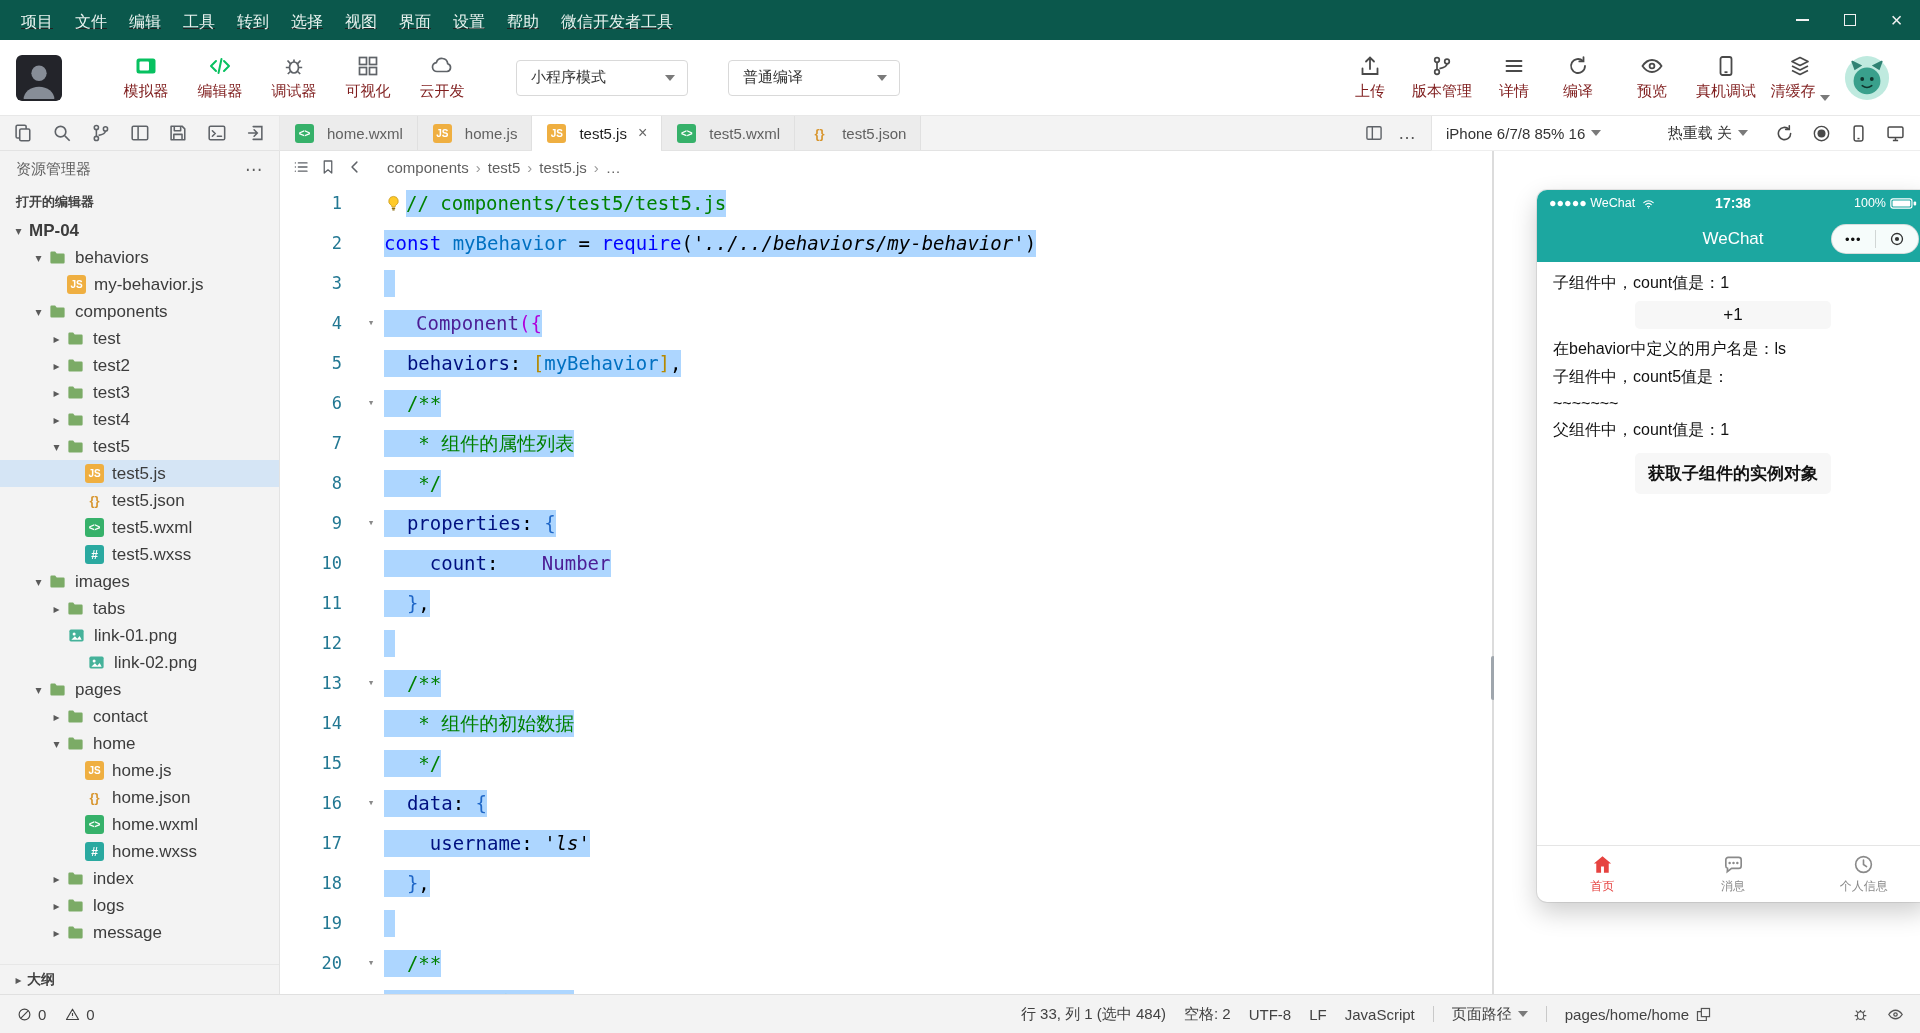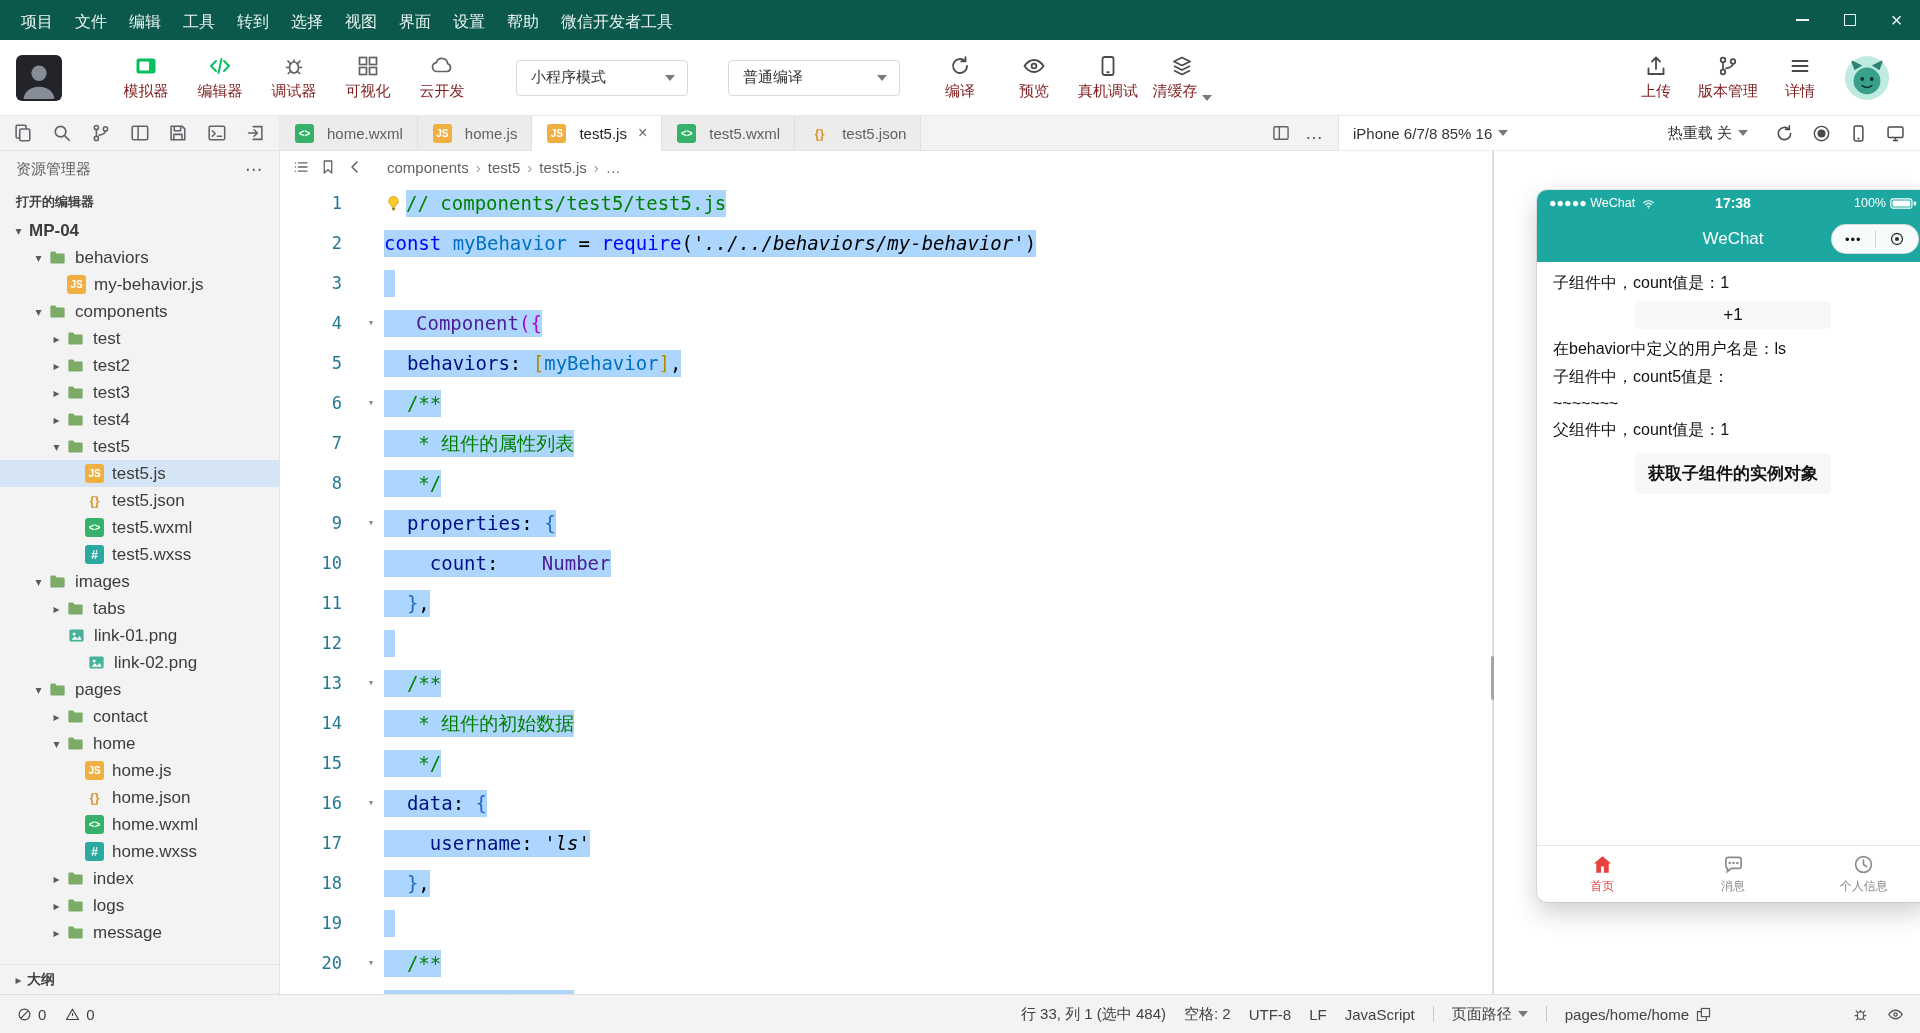--- a/index.html
+++ b/index.html
@@ -2,21 +2,21 @@
 <html><head>
 <meta charset="utf-8">
 <style>
   * { margin:0; padding:0; box-sizing:border-box; }
   html,body { width:1920px; height:1033px; overflow:hidden; }
   body { font-family:"Liberation Sans","DejaVu Sans",sans-serif; background:#fff; color:#222; }
   #app { position:relative; width:1920px; height:1033px; background:#fff; }
   svg { display:block; width:100%; height:100%; }
 
   
-  .menubar { position:absolute; top:0; left:0; right:0; height:44px; background:#0b584c; display:flex; align-items:center; }
+  .menubar { position:absolute; top:0; left:0; right:0; height:44px; background:#0b584c; display:flex; align-items:center;text-decoration:underline; }
   .menus { display:flex; padding-left:10px; }
   .menu-item { padding:0 11px; line-height:40px; font-size:16px; color:#e9f3ef; cursor:default; white-space:nowrap; }
   .win-title { position:absolute; left:50%; top:0; transform:translateX(-50%); line-height:40px; font-size:15px; color:#8fb5ab; white-space:nowrap; }
   .win-controls { position:absolute; right:0; top:0; display:flex; }
   .wc { width:47px; height:40px; display:flex; align-items:center; justify-content:center; color:#f2f2f2; font-size:20px; }
   .mini { width:13px; height:2px; background:#f2f2f2; }
   .maxi { width:12px; height:12px; border:1.5px solid #f2f2f2; }
 
   
   .toolbar { position:absolute; top:40px; left:0; right:0; height:76px; background:#fff; border-bottom:1px solid #e8e8e8; display:flex; align-items:center; padding:0 16px; }
@@ -37,21 +37,21 @@
   .qi { width:22px; height:22px; }
   .tabwrap { flex:1; background:#f3f3f3; border-bottom:1px solid #e3e3e3; display:flex; align-items:stretch; position:relative; }
   .tabs { display:flex; align-items:stretch; }
   .tab { position:relative; display:flex; align-items:center; gap:7px; padding:0 14px; font-size:15px; color:#616161; background:#ececec; border-right:1px solid #e0e0e0; white-space:nowrap; }
   .tab.active { background:#fff; color:#1f1f1f; }
   .tab.active::after { content:''; position:absolute; left:0; right:0; bottom:-1px; height:1px; background:#fff; }
   .tab-close { margin-left:4px; font-size:16px; color:#666; }
   .tab-extra { margin-left:auto; display:flex; align-items:center; gap:14px; padding-right:14px; color:#555; }
   .ticon { width:20px; height:20px; }
   .tmore { font-size:18px; color:#555; letter-spacing:1px; }
-  .sim-head { width:582px; flex:none; background:#fff; border-left:1px solid #e3e3e3; border-bottom:1px solid #eee; display:flex; align-items:center; padding:0 14px; font-size:15px; color:#333; gap:6px; }
+  .sim-head { width:489px; flex:none; background:#fff; border-left:1px solid #e3e3e3; border-bottom:1px solid #eee; display:flex; align-items:center; padding:0 14px; font-size:15px; color:#333; gap:6px; }
   .sim-head .hot { margin-left:auto; }
   #sim-icons { display:flex; align-items:center; gap:16px; margin-left:20px; }
   .shicon { width:21px; height:21px; }
 
   
   .main { position:absolute; top:151px; bottom:39px; left:0; right:0; display:flex; }
 
   
   .sidebar { width:280px; flex:none; background:#f3f3f3; border-right:1px solid #e3e3e3; position:relative; color:#3c3c3c; overflow:hidden; }
   .sb-header { height:36px; display:flex; align-items:center; padding:0 16px; font-size:15px; color:#5f5f5f; }
@@ -219,67 +219,20 @@
         </div>
       </div>
     <div class="tb-select sel1">
       <span>小程序模式</span>
       <span class="caret"></span>
     </div>
     <div class="tb-select sel2">
       <span>普通编译</span>
       <span class="caret"></span>
     </div>
-    <div class="tgroup" id="toolbar-actions">
-        <div class="tbtn">
-          <span class="ic">
-            <svg viewBox="0 0 24 24" fill="none" stroke="#4a4a4a" stroke-width="1.8" stroke-linecap="round">
-              <path d="M19 12a7 7 0 1 1-2.1-5"></path>
-              <path d="M17.5 3.2v4.2h-4.2"></path>
-            </svg>
-          </span>
-          <span class="lblrow">
-            <span>编译</span>
-          </span>
-        </div>
-        <div class="tbtn">
-          <span class="ic">
-            <svg viewBox="0 0 24 24" fill="none" stroke="#4a4a4a" stroke-width="1.8">
-              <path d="M2.5 12S6.5 6 12 6s9.5 6 9.5 6-4 6-9.5 6-9.5-6-9.5-6z"></path>
-              <circle cx="12" cy="12" r="2.4"></circle>
-            </svg>
-          </span>
-          <span class="lblrow">
-            <span>预览</span>
-          </span>
-        </div>
-        <div class="tbtn">
-          <span class="ic">
-            <svg viewBox="0 0 24 24" fill="none" stroke="#4a4a4a" stroke-width="1.8">
-              <rect x="6.5" y="3" width="11" height="18" rx="2"></rect>
-              <path d="M10.5 18.2h3"></path>
-            </svg>
-          </span>
-          <span class="lblrow">
-            <span>真机调试</span>
-          </span>
-        </div>
-        <div class="tbtn">
-          <span class="ic">
-            <svg viewBox="0 0 24 24" fill="none" stroke="#4a4a4a" stroke-width="1.7" stroke-linejoin="round">
-              <path d="M12 3.5 20 7.5 12 11.5 4 7.5z"></path>
-              <path d="M4 12l8 4 8-4M4 16.5l8 4 8-4"></path>
-            </svg>
-          </span>
-          <span class="lblrow">
-            <span>清缓存</span>
-            <span class="caret"></span>
-          </span>
-        </div>
-      </div>
     <div class="tgroup right" id="toolbar-right">
         <div class="tbtn">
           <span class="ic">
             <svg viewBox="0 0 24 24" fill="none" stroke="#4a4a4a" stroke-width="1.8" stroke-linecap="round">
               <path d="M12 15V4M8 7.5 12 3.5l4 4"></path>
               <path d="M4.5 14.5V20h15v-5.5"></path>
             </svg>
           </span>
           <span class="lblrow">
             <span>上传</span>
@@ -299,20 +252,67 @@
           </span>
         </div>
         <div class="tbtn">
           <span class="ic">
             <svg viewBox="0 0 24 24" fill="none" stroke="#4a4a4a" stroke-width="1.8" stroke-linecap="round">
               <path d="M4.5 7h15M4.5 12h15M4.5 17h15"></path>
             </svg>
           </span>
           <span class="lblrow">
             <span>详情</span>
+          </span>
+        </div>
+      </div>
+    <div class="tgroup" id="toolbar-actions">
+        <div class="tbtn">
+          <span class="ic">
+            <svg viewBox="0 0 24 24" fill="none" stroke="#4a4a4a" stroke-width="1.8" stroke-linecap="round">
+              <path d="M19 12a7 7 0 1 1-2.1-5"></path>
+              <path d="M17.5 3.2v4.2h-4.2"></path>
+            </svg>
+          </span>
+          <span class="lblrow">
+            <span>编译</span>
+          </span>
+        </div>
+        <div class="tbtn">
+          <span class="ic">
+            <svg viewBox="0 0 24 24" fill="none" stroke="#4a4a4a" stroke-width="1.8">
+              <path d="M2.5 12S6.5 6 12 6s9.5 6 9.5 6-4 6-9.5 6-9.5-6-9.5-6z"></path>
+              <circle cx="12" cy="12" r="2.4"></circle>
+            </svg>
+          </span>
+          <span class="lblrow">
+            <span>预览</span>
+          </span>
+        </div>
+        <div class="tbtn">
+          <span class="ic">
+            <svg viewBox="0 0 24 24" fill="none" stroke="#4a4a4a" stroke-width="1.8">
+              <rect x="6.5" y="3" width="11" height="18" rx="2"></rect>
+              <path d="M10.5 18.2h3"></path>
+            </svg>
+          </span>
+          <span class="lblrow">
+            <span>真机调试</span>
+          </span>
+        </div>
+        <div class="tbtn">
+          <span class="ic">
+            <svg viewBox="0 0 24 24" fill="none" stroke="#4a4a4a" stroke-width="1.7" stroke-linejoin="round">
+              <path d="M12 3.5 20 7.5 12 11.5 4 7.5z"></path>
+              <path d="M4 12l8 4 8-4M4 16.5l8 4 8-4"></path>
+            </svg>
+          </span>
+          <span class="lblrow">
+            <span>清缓存</span>
+            <span class="caret"></span>
           </span>
         </div>
       </div>
     <div class="cat">
         <svg viewBox="0 0 48 48">
           <circle cx="24" cy="24" r="23" fill="#bfeadf"></circle>
           <path d="M11 16 7 5l12 6zM37 16l4-11-12 6z" fill="#2f8273"></path>
           <circle cx="24" cy="27" r="14" fill="#39a08c"></circle>
           <circle cx="19" cy="25" r="2" fill="#10332c"></circle>
           <circle cx="29" cy="25" r="2" fill="#10332c"></circle>

